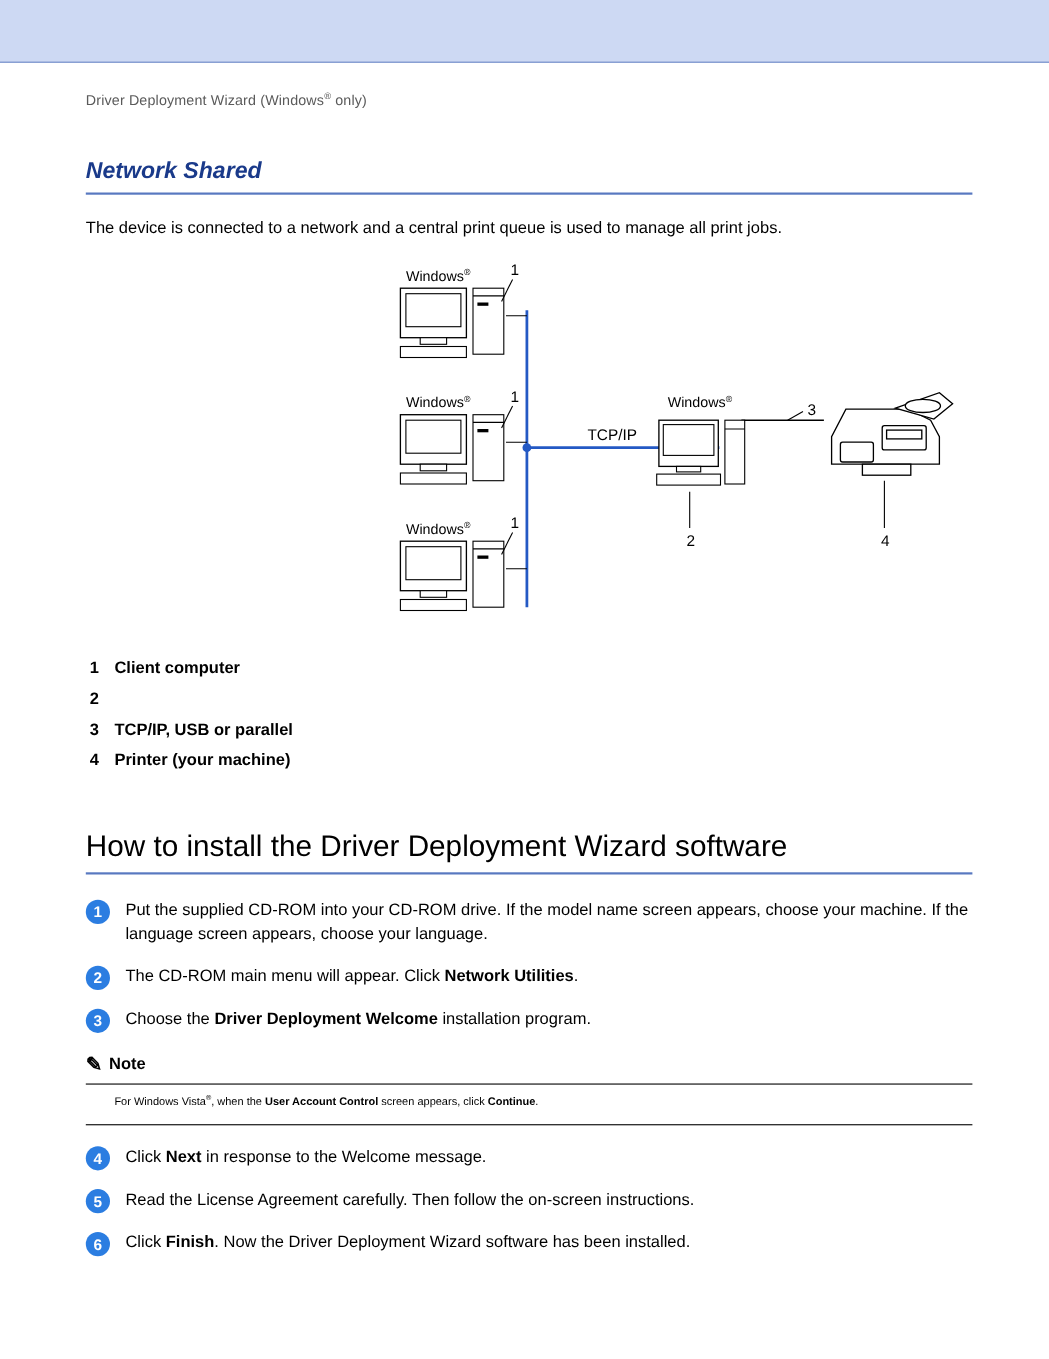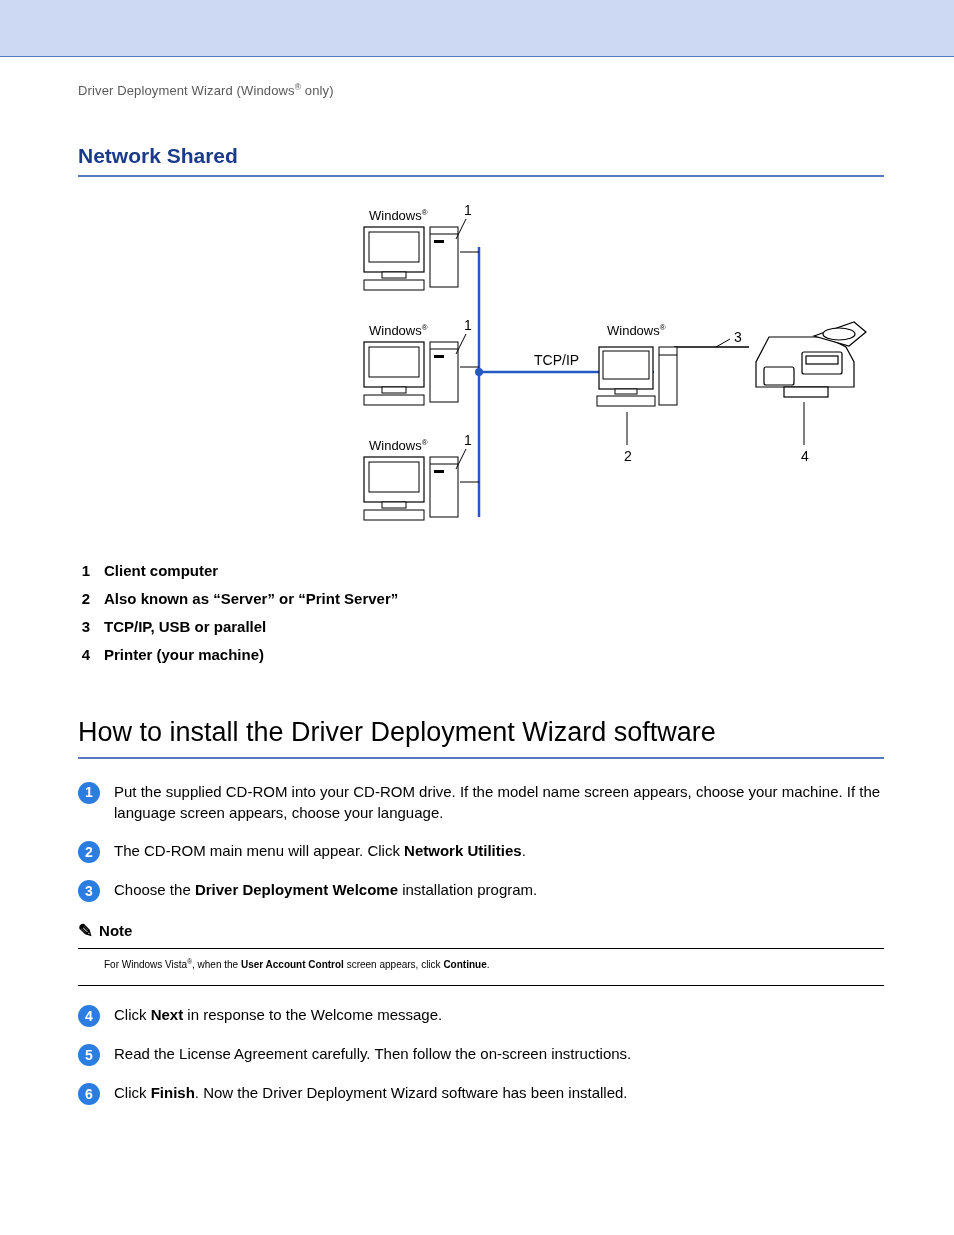--- a/index.html
+++ b/index.html
@@ -20,20 +20,21 @@
     font-size: 13px;
     margin: 24px 0 40px 0;
     letter-spacing: .01em;
   }
   .breadcrumb sup { font-size: .65em; }
   h2.section-title {
     color: #1a3a8a;
     font-size: 21px;
     font-weight: bold;
     margin-bottom: 3px;
+    font-style: italic;
   }
   .section-rule { border-top: 2px solid #5878c0; margin-bottom: 20px; }
   .intro { margin-bottom: 14px; }
   .diagram { text-align: right; margin: 10px 0 18px 0; }
   .diagram svg { max-width: 560px; }
   .legend { margin: 8px 0 28px 0; }
   .legend-row { display: flex; gap: 14px; margin-bottom: 6px; font-weight: bold; }
   .legend-num { width: 12px; text-align: right; }
   h1.inst-title {
     font-size: 27px;
@@ -66,20 +67,21 @@
 
 <div class="page">
 
   <div class="breadcrumb">
     <span>Driver Deployment Wizard (Windows</span><sup>®</sup><span> only)</span>
   </div>
 
   <h2 class="section-title">Network Shared</h2>
   <div class="section-rule"></div>
 
+  <p class="intro">The device is connected to a network and a central print queue is used to manage all print jobs.</p>
 
   <div class="diagram">
     <svg viewBox="0 0 560 340" width="560" height="340">
 
       <line x1="155" y1="50" x2="155" y2="320" stroke="#2459c4" stroke-width="2.5"></line>
       <line x1="155" y1="175" x2="330" y2="175" stroke="#2459c4" stroke-width="2.5"></line>
       <circle cx="155" cy="175" r="4" fill="#2459c4"></circle>
 
       <line x1="350" y1="150" x2="425" y2="150" stroke="#000" stroke-width="1.5"></line>
 
@@ -155,21 +157,20 @@
     </svg>
   </div>
 
   <div class="legend">
     <div class="legend-row">
       <span class="legend-num">1</span>
       <span>Client computer</span>
     </div>
     <div class="legend-row">
       <span class="legend-num">2</span>
-      <span>Also known as “Server” or “Print Server”</span>
     </div>
     <div class="legend-row">
       <span class="legend-num">3</span>
       <span>TCP/IP, USB or parallel</span>
     </div>
     <div class="legend-row">
       <span class="legend-num">4</span>
       <span>Printer (your machine)</span>
     </div>
   </div>

